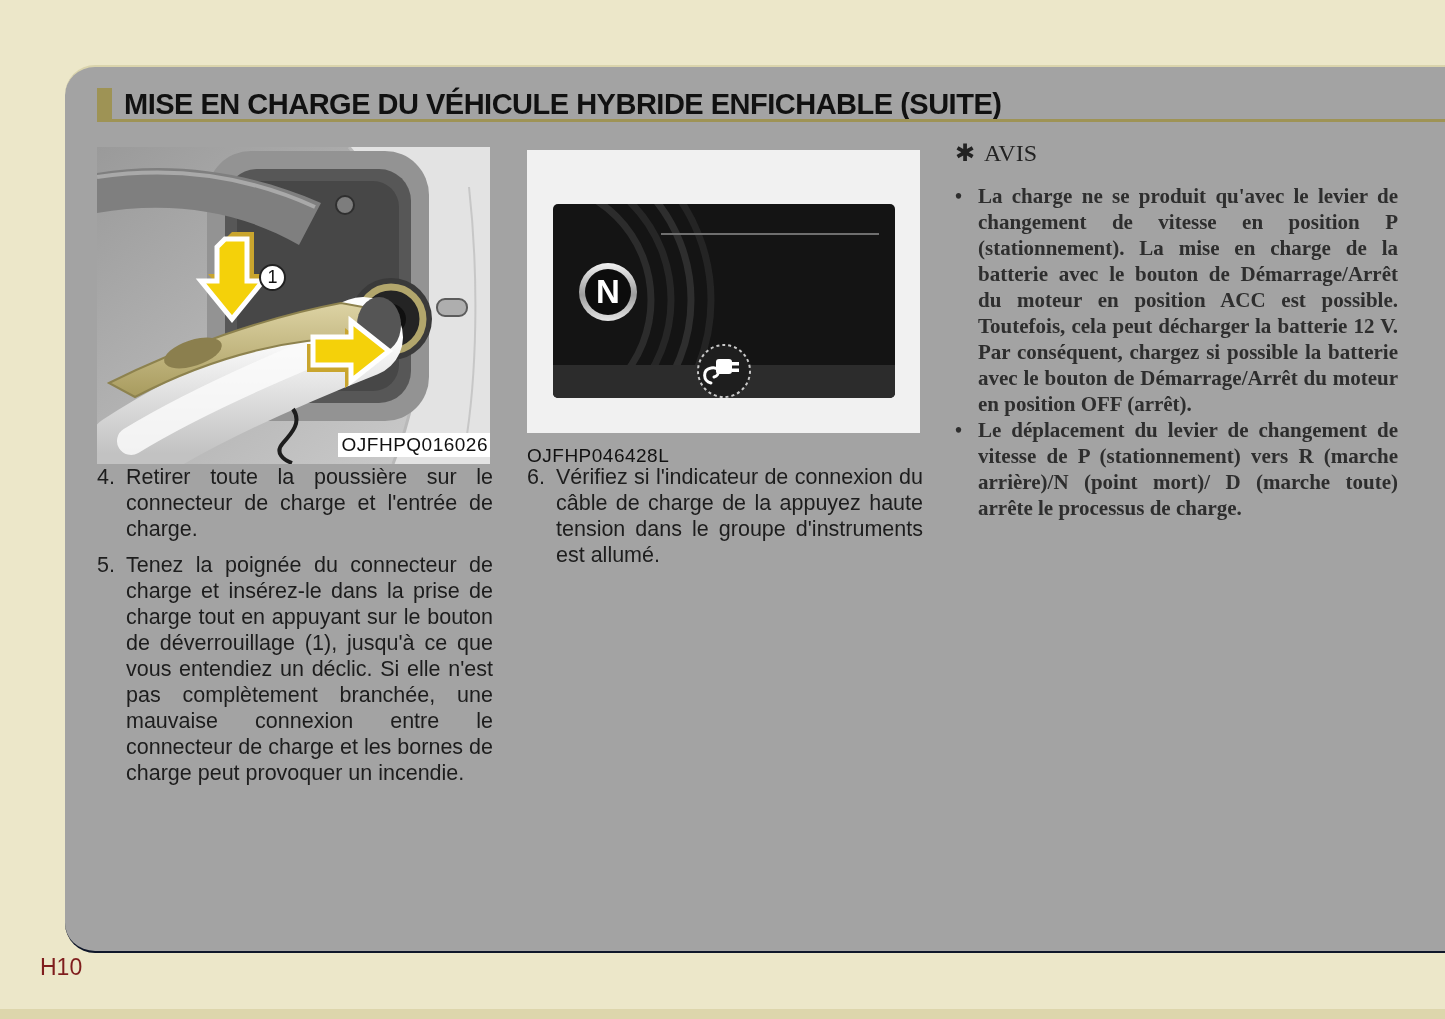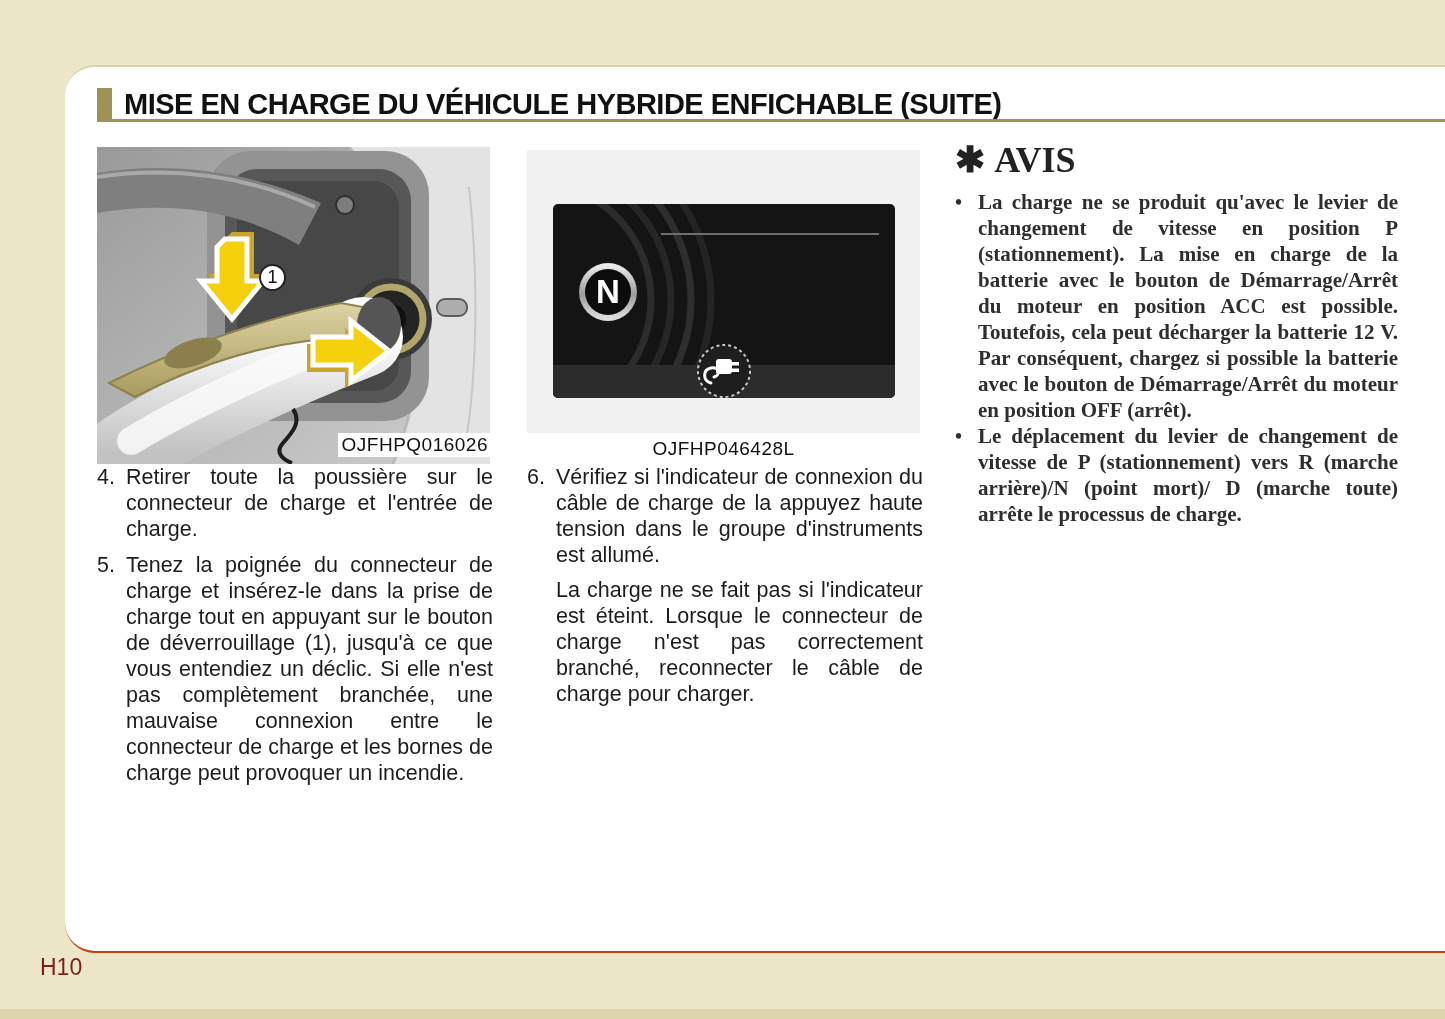--- a/index.html
+++ b/index.html
@@ -11,24 +11,24 @@
     color: #222;
     overflow: hidden;
   }
   .footer-strip {
     position: absolute; left: 0; right: 0; bottom: 0; height: 10px;
     background: #DDD6AC;
   }
   .card {
     position: absolute;
     left: 65px; top: 65px; right: 0; bottom: 66px;
-    background: #ffffff;
+    background: #a3a3a3;
     border-radius: 30px 0 0 30px;
     border-top: 2px solid #DAD4AC;
-    border-bottom: 2px solid #c2410c;
+    border-bottom: 2px solid #0f172a;
   }
   
   .accent-block {
     position: absolute; left: 32px; top: 21px; width: 15px; height: 34px;
     background: #9E9355;
   }
   .page-title {
     position: absolute; left: 59px; top: 21px; right: 20px;
     font-size: 29px; font-weight: bold; color: #111;
     letter-spacing: -0.5px; white-space: nowrap;
@@ -50,42 +50,42 @@
   .fig-caption-overlay {
     position: absolute; right: 0; bottom: 7px;
     background: #fff; padding: 1px 2px 1px 4px;
     font-size: 19px; color: #111; letter-spacing: 0.5px;
   }
   .fig-cluster {
     position: absolute; left: 462px; top: 83px; width: 393px;
   }
   .fig-cluster svg { display: block; width: 393px; height: 283px; }
   .fig-caption-row {
-    margin-top: 5px; text-align: center;
+    margin-top: 12px; text-align: left;
     font-size: 19px; color: #111; letter-spacing: 0.5px;
   }
   
   .col-steps {
     position: absolute; top: 397px; width: 396px;
     font-size: 21.5px; line-height: 26px; color: #1d1d1d;
   }
   .col-1 { left: 32px; }
   .col-2 { left: 462px; }
   .step { display: flex; margin-bottom: 10px; }
   .step-num { width: 29px; flex-shrink: 0; }
   .step-body { flex: 1; text-align: justify; }
   .step-body p + p { margin-top: 9px; }
   
   .notice {
     position: absolute; left: 890px; top: 72px; width: 443px;
     font-family: "Liberation Serif", serif; color: #2e2e2e;
   }
   .notice-heading {
-    font-size: 36px; font-weight: bold; color: #222;
-    margin-bottom: 8px;
+    font-size: 24px; font-weight: normal; color: #222;
+    margin-bottom: 16px;
   }
   .notice-symbol { margin-right: 9px; }
   .notice-bullet { display: flex; font-size: 21px; line-height: 26px; font-weight: bold; }
   .bullet-marker { width: 23px; flex-shrink: 0; font-size: 20px; }
   .bullet-body { flex: 1; text-align: justify; font-family: Liberation Serif, serif; }
   .bullet-body p { margin: 0; }
   
   .page-number {
     position: absolute; left: 40px; top: 954px;
     font-size: 23px; color: #7f1d1d;
@@ -212,21 +212,20 @@
       </g>
     </svg>
     <div class="fig-caption-row">OJFHP046428L</div>
   </div>
 
   <div class="col-steps col-2">
     <div class="step">
       <div class="step-num">6.</div>
       <div class="step-body">
         <p>Vérifiez si l'indicateur de connexion du câble de charge de la appuyez haute tension dans le groupe d'instruments est allumé.</p>
-        <p>La charge ne se fait pas si l'indicateur est éteint. Lorsque le connecteur de charge n'est pas correctement branché, reconnecter le câble de charge pour charger.</p>
       </div>
     </div>
   </div>
 
   <div class="notice">
     <div class="notice-heading">
       <span class="notice-symbol">✱</span><span>AVIS</span>
     </div>
     <div class="notice-bullet">
       <div class="bullet-marker">•</div>

